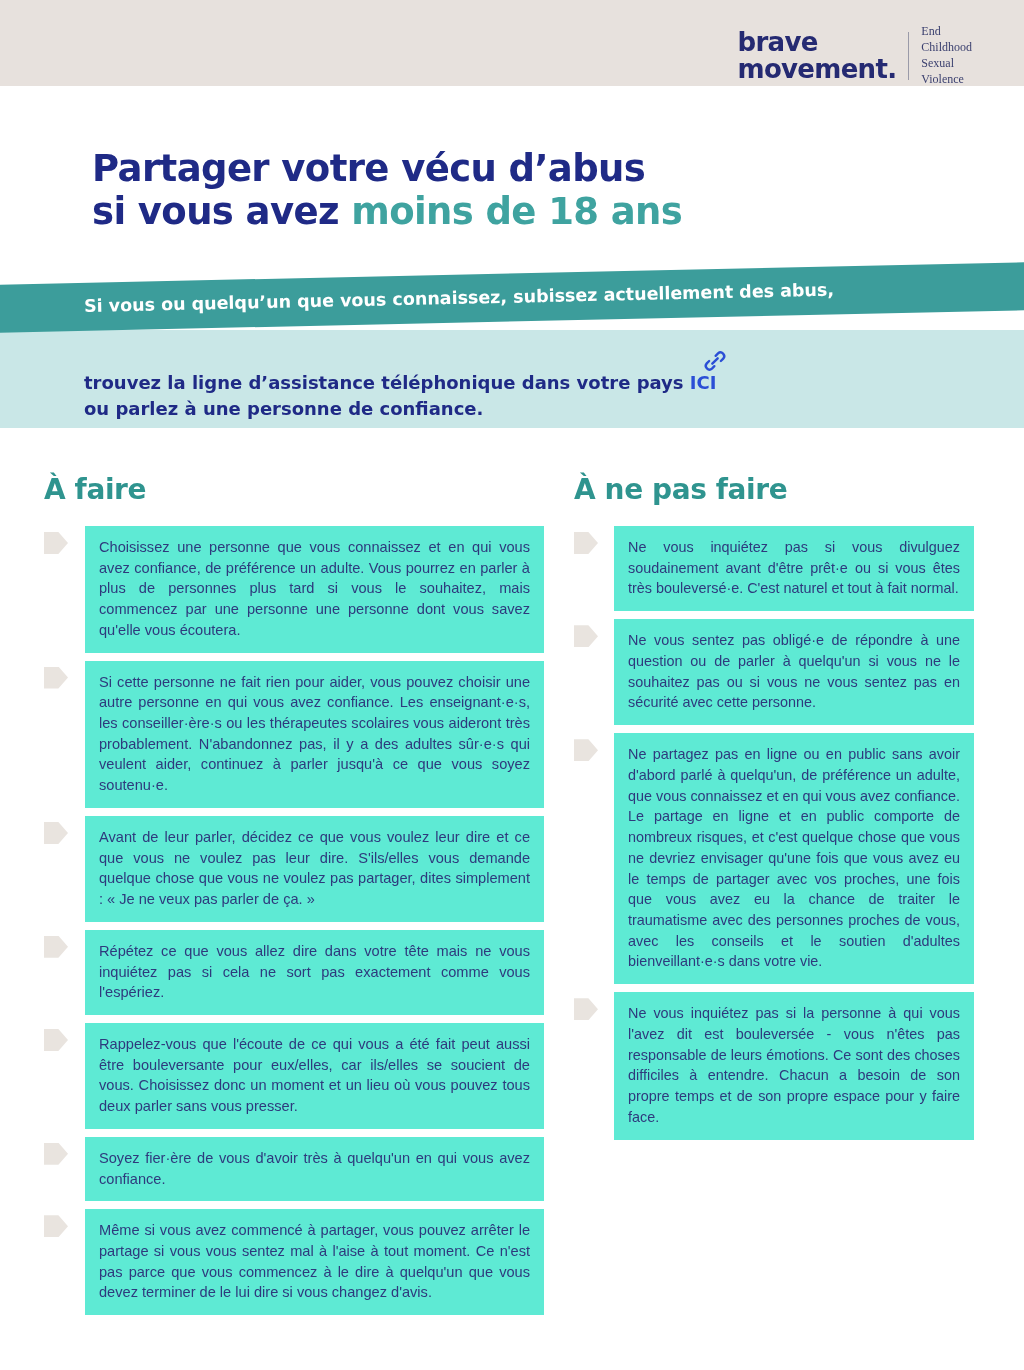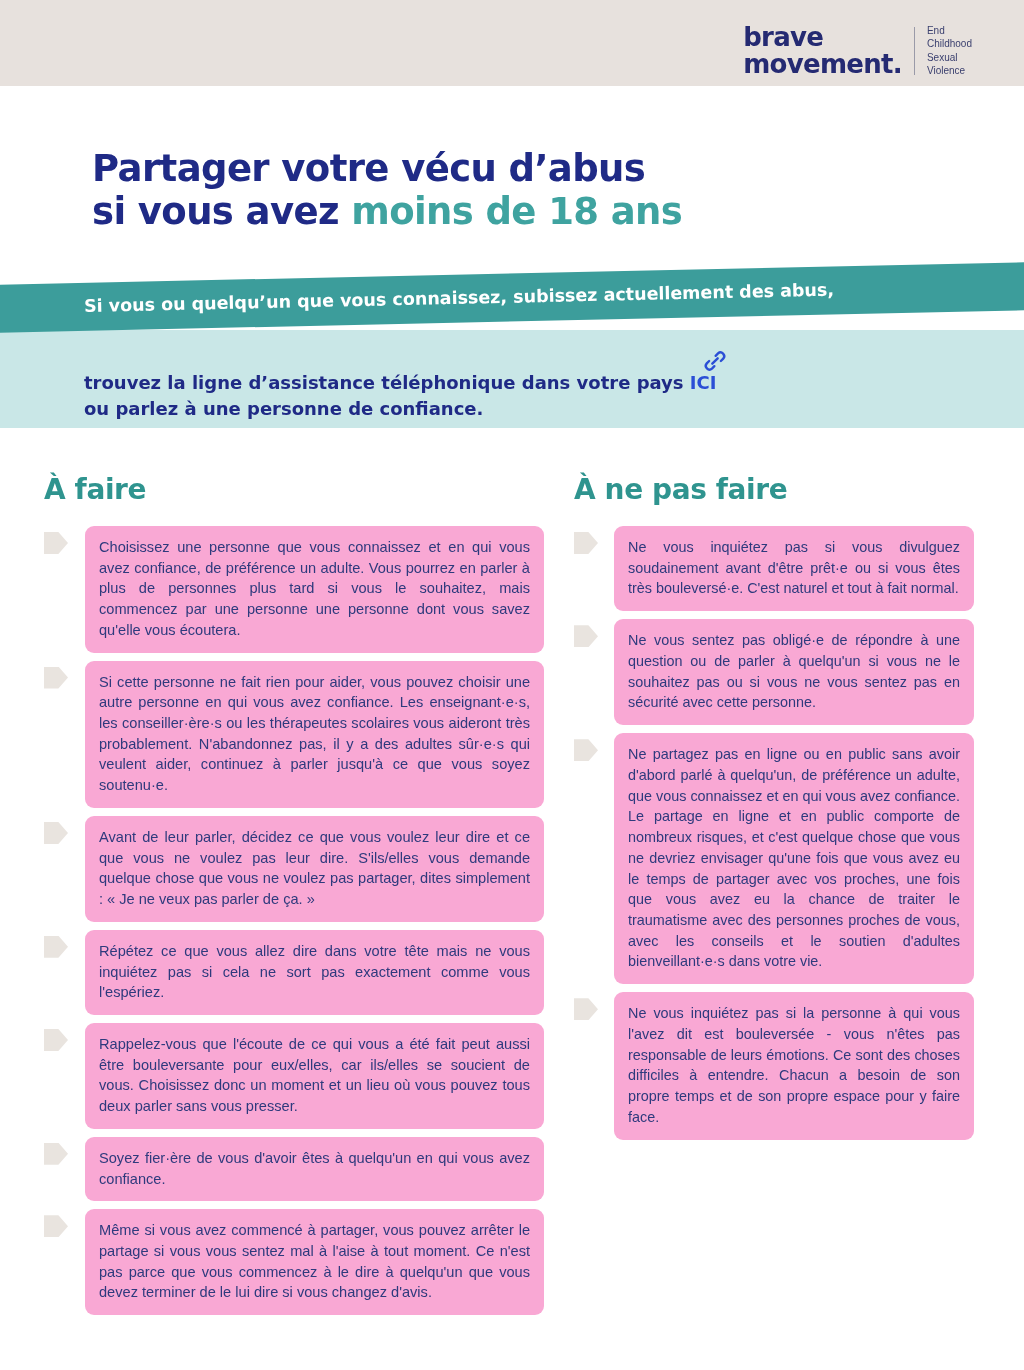--- a/index.html
+++ b/index.html
@@ -42,22 +42,22 @@
     text-align: left;
   }
   .logo-mark .l2 { display: block; }
   .logo-dot { font-size: 26px; }
   .logo-rule {
     width: 1px;
     height: 48px;
     background: #9a9aa8;
   }
   .logo-tag {
-    font-family: Liberation Sans, sans-serif;
-    font-size: 10px;
+    font-family: Liberation Serif, serif;
+    font-size: 12px;
     line-height: 1.33;
     color: #3a3f6e;
   }
   .logo-tag span { display: block; }
 
   
   .title {
     position: absolute;
     top: 122px;
     left: 92px;
@@ -153,27 +153,26 @@
     position: absolute;
     left: 0;
     top: 6px;
     width: 24px;
     height: 22px;
     background: #e9e4df;
     clip-path: polygon(0 0, 60% 0, 100% 50%, 60% 100%, 0 100%);
   }
   .item-box {
     margin-left: 41px;
-    background: #f9a8d4;
+    background: #5eead4;
     padding: 11px 14px 12px 14px;
     font-size: 14.6px;
     line-height: 1.42;
     text-align: justify;
     color: #2e3a7d;
-    border-radius: 9px;
   }
   .col-dont .item-box {
     font-size: 14.4px;
     line-height: 1.44;
   }
   .col-dont .item-box { margin-left: 40px; }
 </style>
 </head>
 <body>
 
@@ -231,21 +230,21 @@
   <div class="item">
     <span class="arrow"></span>
     <div class="item-box">Répétez ce que vous allez dire dans votre tête mais ne vous inquiétez pas si cela ne sort pas exactement comme vous l'espériez.</div>
   </div>
   <div class="item">
     <span class="arrow"></span>
     <div class="item-box">Rappelez-vous que l'écoute de ce qui vous a été fait peut aussi être bouleversante pour eux/elles, car ils/elles se soucient de vous. Choisissez donc un moment et un lieu où vous pouvez tous deux parler sans vous presser.</div>
   </div>
   <div class="item">
     <span class="arrow"></span>
-    <div class="item-box">Soyez fier·ère de vous d'avoir êtes à quelqu'un en qui vous avez confiance.</div>
+    <div class="item-box">Soyez fier·ère de vous d'avoir très à quelqu'un en qui vous avez confiance.</div>
   </div>
   <div class="item">
     <span class="arrow"></span>
     <div class="item-box">Même si vous avez commencé à partager, vous pouvez arrêter le partage si vous vous sentez mal à l'aise à tout moment. Ce n'est pas parce que vous commencez à le dire à quelqu'un que vous devez terminer de le lui dire si vous changez d'avis.</div>
   </div>
 </div>
 
 <div class="col col-dont">
   <h2 class="col-head">À ne pas faire</h2>
 

